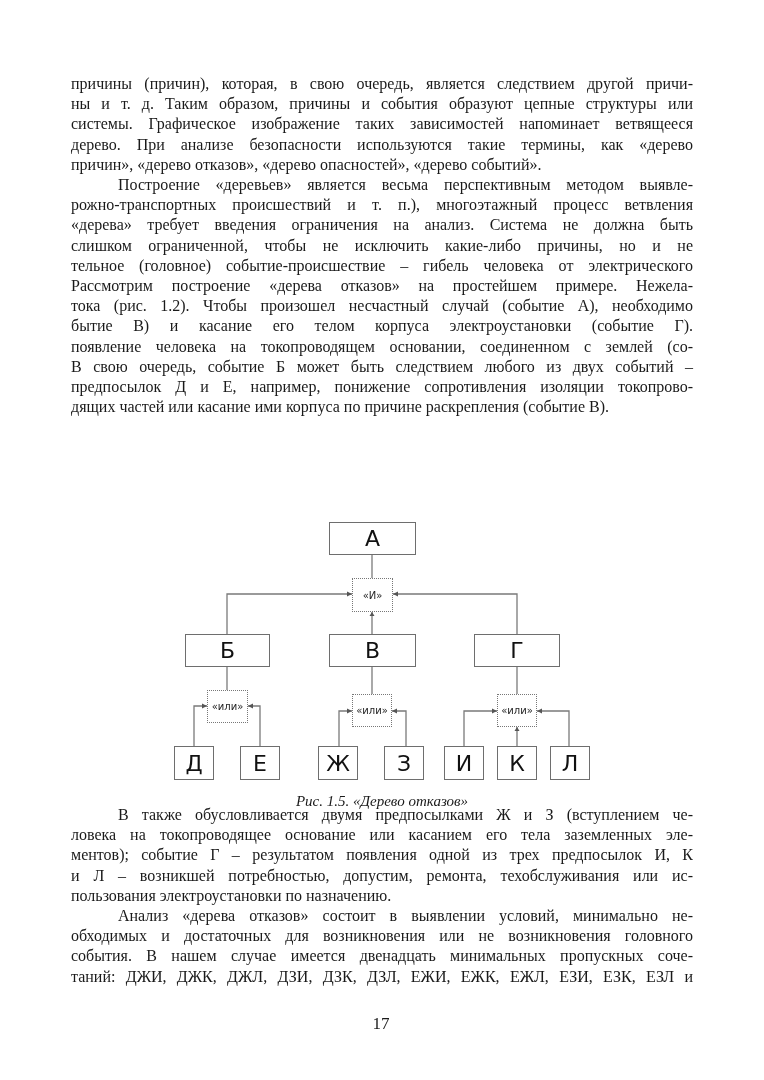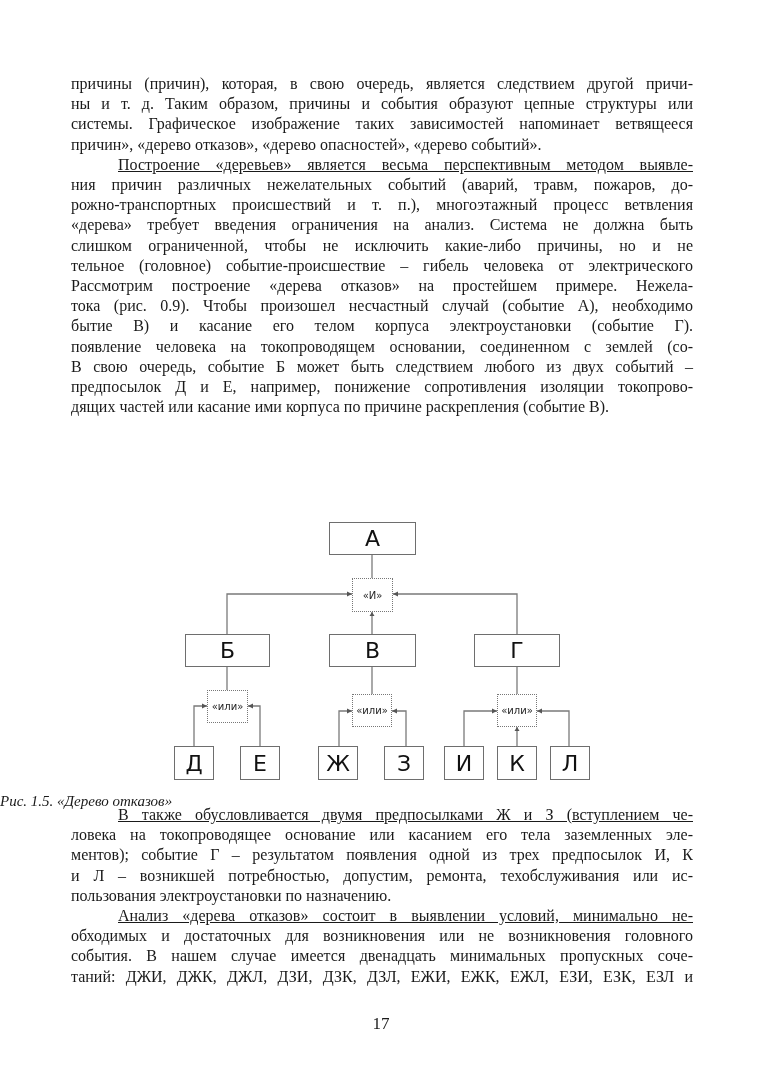--- a/index.html
+++ b/index.html
@@ -34,21 +34,20 @@
     text-align: justify;
     text-align-last: justify;
     white-space: nowrap;
     overflow: visible;
   }
   .line.last {
     text-align-last: left;
   }
   .line.indent {
     padding-left: 47px;
-    text-decoration: underline;
   }
   #block-top { top: 74px; }
   #block-bottom { top: 805px; }
 
   .diagram {
     position: absolute;
     left: 0; top: 0;
     width: 764px; height: 1080px;
     pointer-events: none;
   }
@@ -77,21 +76,21 @@
     font-family: "DejaVu Sans", "Liberation Sans", sans-serif;
     font-size: 10px;
     color: #222222;
     pointer-events: auto;
   }
   .caption {
     position: absolute;
     left: 0;
     width: 764px;
     top: 793px;
-    text-align: left;
+    text-align: center;
     font-family: "Liberation Serif", "DejaVu Serif", serif;
     font-style: italic;
     font-size: 15px;
     color: #1a1a1a;
   }
   .page-number {
     position: absolute;
     left: 0;
     width: 762px;
     top: 1014px;
@@ -103,29 +102,29 @@
 </style>
 </head>
 <body>
 
 <div class="page">
 
   <div class="text-block" id="block-top">
     <span class="line">причины (причин), которая, в свою очередь, является следствием другой причи-</span>
     <span class="line">ны и т. д. Таким образом, причины и события образуют цепные структуры или</span>
     <span class="line">системы. Графическое изображение таких зависимостей напоминает ветвящееся</span>
+    <span class="line">дерево. При анализе безопасности используются такие термины, как «дерево</span>
     <span class="line last">причин», «дерево отказов», «дерево опасностей», «дерево событий».</span>
     <span class="line indent">Построение «деревьев» является весьма перспективным методом выявле-</span>
-    <span class="line">ния причин различных нежелательных событий (аварий, травм, пожаров, до-</span>
     <span class="line">рожно-транспортных происшествий и т. п.), многоэтажный процесс ветвления</span>
     <span class="line">«дерева» требует введения ограничения на анализ. Система не должна быть</span>
     <span class="line">слишком ограниченной, чтобы не исключить какие-либо причины, но и не</span>
     <span class="line">тельное (головное) событие-происшествие – гибель человека от электрического</span>
     <span class="line">Рассмотрим построение «дерева отказов» на простейшем примере. Нежела-</span>
-    <span class="line">тока (рис. 0.9). Чтобы произошел несчастный случай (событие А), необходимо</span>
+    <span class="line">тока (рис. 1.2). Чтобы произошел несчастный случай (событие А), необходимо</span>
     <span class="line">бытие В) и касание его телом корпуса электроустановки (событие Г).</span>
     <span class="line">появление человека на токопроводящем основании, соединенном с землей (со-</span>
     <span class="line">В свою очередь, событие Б может быть следствием любого из двух событий –</span>
     <span class="line">предпосылок Д и Е, например, понижение сопротивления изоляции токопрово-</span>
     <span class="line last">дящих частей или касание ими корпуса по причине раскрепления (событие В).</span>
   </div>
 
   <div class="diagram">
     <svg width="764" height="1080" viewBox="0 0 764 1080">
       <g stroke="#7a7a7a" stroke-width="1.3" fill="none">

